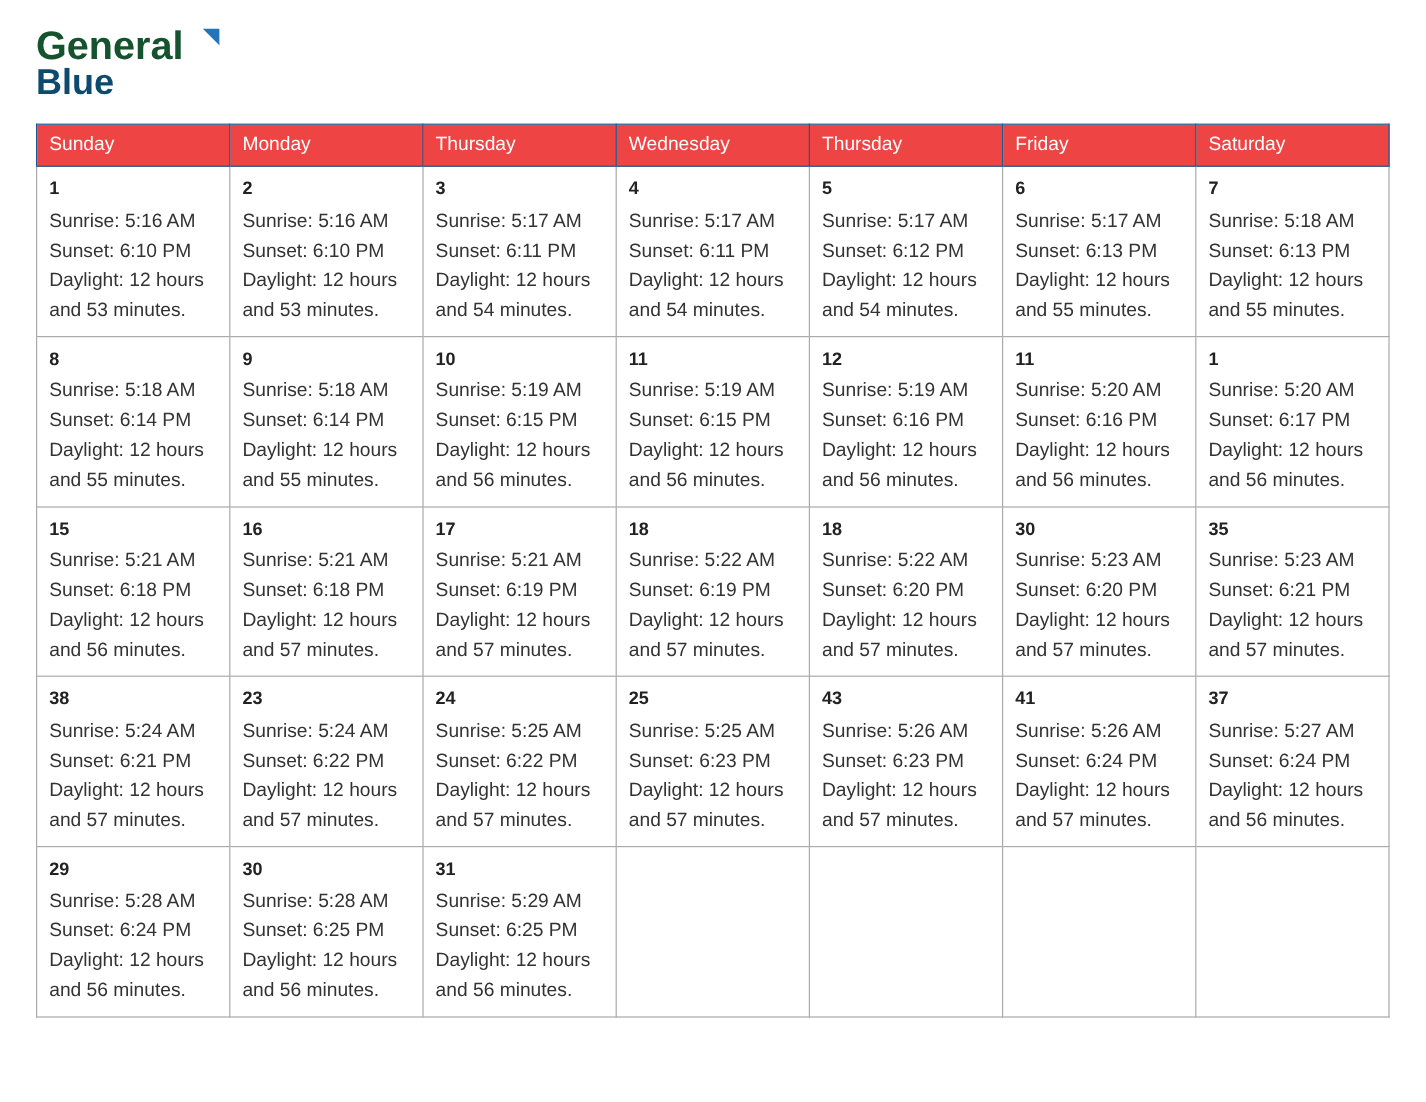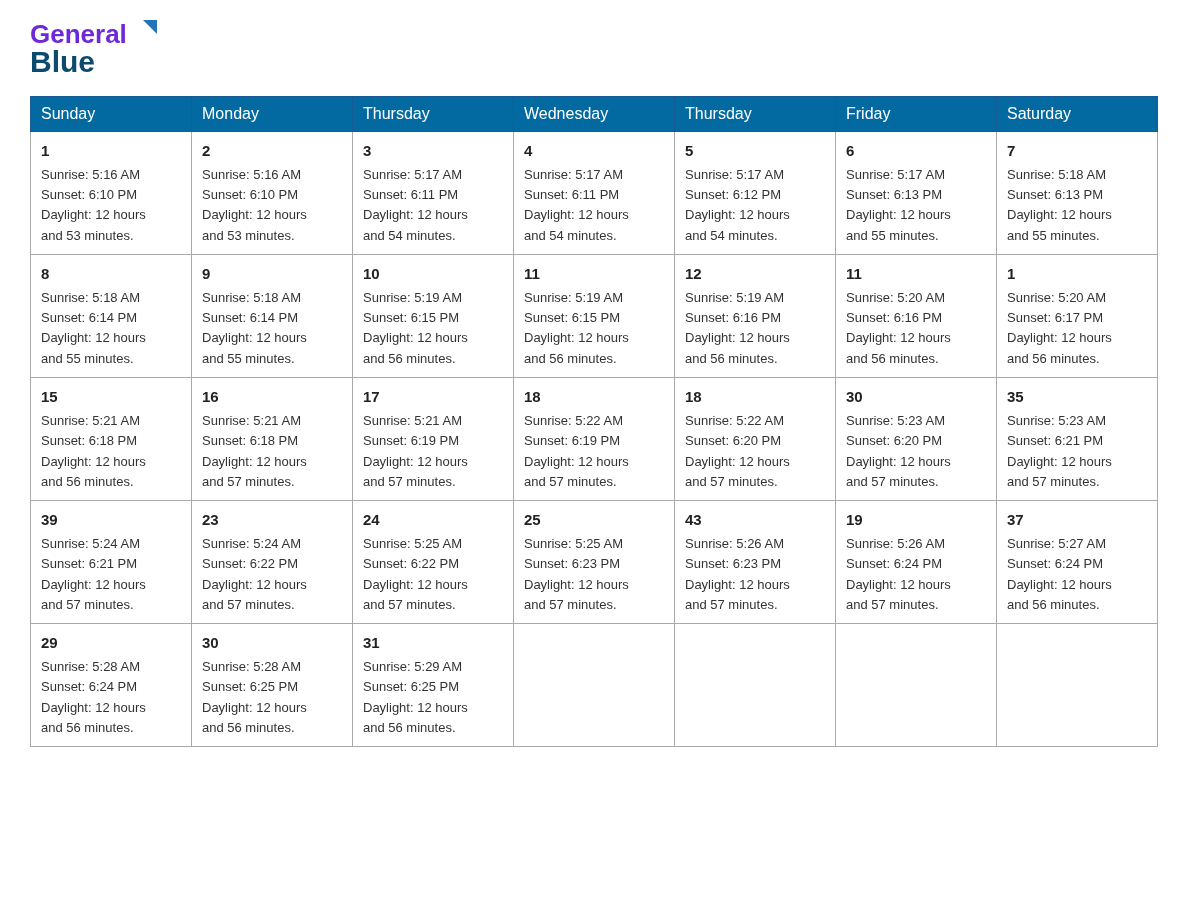--- a/index.html
+++ b/index.html
@@ -34,21 +34,21 @@
       font-size: 20px;
       color: #444;
       margin-top: 4px;
     }
     .calendar-table {
       width: 100%;
       border-collapse: collapse;
       table-layout: fixed;
     }
     .calendar-table thead tr th {
-      background-color: #0369a1;
+      background-color: #ef4444;
       color: #fff;
       font-size: 16px;
       font-weight: normal;
       padding: 8px 10px;
       text-align: left;
       border: 1px solid #1a5a94;
     }
     .calendar-table tbody tr td {
       vertical-align: top;
       padding: 8px 10px;
@@ -60,39 +60,39 @@
       min-height: 90px;
     }
     .day-number {
       font-size: 15px;
       font-weight: bold;
       color: #222;
       display: block;
       margin-bottom: 3px;
     }
     .day-info {
-      font-size: 13px;
+      font-size: 16px;
       color: #333;
       line-height: 1.55;
     }
     .empty-cell {
       background: #fff;
     }
     .week-row td {
       border-bottom: 2px solid #2574b8;
     }
   </style>
 </head>
 <body>
 
 <div class="header-area">
   <div class="logo">
     <div style="display:flex;flex-direction:column;align-items:flex-start;line-height:1.1;">
       <div style="display:flex;align-items:center;gap:0;">
-        <span style="font-size:26px;font-weight:bold;color:#6d28d9;font-family:Arial;">General</span>
+        <span style="font-size:33px;font-weight:bold;color:#14532d;font-family:Arial;">General</span>
         <svg width="28" height="28" viewBox="0 0 28 28" style="margin-left:2px;margin-top:-4px;">
           <polygon points="14,2 28,2 28,16" fill="#2574b8"></polygon>
         </svg>
       </div>
       <span style="font-size:30px;font-weight:bold;color:#0c4a6e;font-family:Arial;margin-top:-4px;">Blue</span>
     </div>
   </div>
   <div class="title-area">
     <div class="month-title"></div>
     <div class="location-subtitle"></div>
@@ -197,41 +197,41 @@
           <span class="day-number">30</span>
           <span class="day-info">Sunrise: 5:23 AM<br>Sunset: 6:20 PM<br>Daylight: 12 hours<br>and 57 minutes.</span>
         </td>
         <td>
           <span class="day-number">35</span>
           <span class="day-info">Sunrise: 5:23 AM<br>Sunset: 6:21 PM<br>Daylight: 12 hours<br>and 57 minutes.</span>
         </td>
       </tr>
       <tr class="week-row">
         <td>
-          <span class="day-number">39</span>
+          <span class="day-number">38</span>
           <span class="day-info">Sunrise: 5:24 AM<br>Sunset: 6:21 PM<br>Daylight: 12 hours<br>and 57 minutes.</span>
         </td>
         <td>
           <span class="day-number">23</span>
           <span class="day-info">Sunrise: 5:24 AM<br>Sunset: 6:22 PM<br>Daylight: 12 hours<br>and 57 minutes.</span>
         </td>
         <td>
           <span class="day-number">24</span>
           <span class="day-info">Sunrise: 5:25 AM<br>Sunset: 6:22 PM<br>Daylight: 12 hours<br>and 57 minutes.</span>
         </td>
         <td>
           <span class="day-number">25</span>
           <span class="day-info">Sunrise: 5:25 AM<br>Sunset: 6:23 PM<br>Daylight: 12 hours<br>and 57 minutes.</span>
         </td>
         <td>
           <span class="day-number">43</span>
           <span class="day-info">Sunrise: 5:26 AM<br>Sunset: 6:23 PM<br>Daylight: 12 hours<br>and 57 minutes.</span>
         </td>
         <td>
-          <span class="day-number">19</span>
+          <span class="day-number">41</span>
           <span class="day-info">Sunrise: 5:26 AM<br>Sunset: 6:24 PM<br>Daylight: 12 hours<br>and 57 minutes.</span>
         </td>
         <td>
           <span class="day-number">37</span>
           <span class="day-info">Sunrise: 5:27 AM<br>Sunset: 6:24 PM<br>Daylight: 12 hours<br>and 56 minutes.</span>
         </td>
       </tr>
       <tr>
         <td>
           <span class="day-number">29</span>

